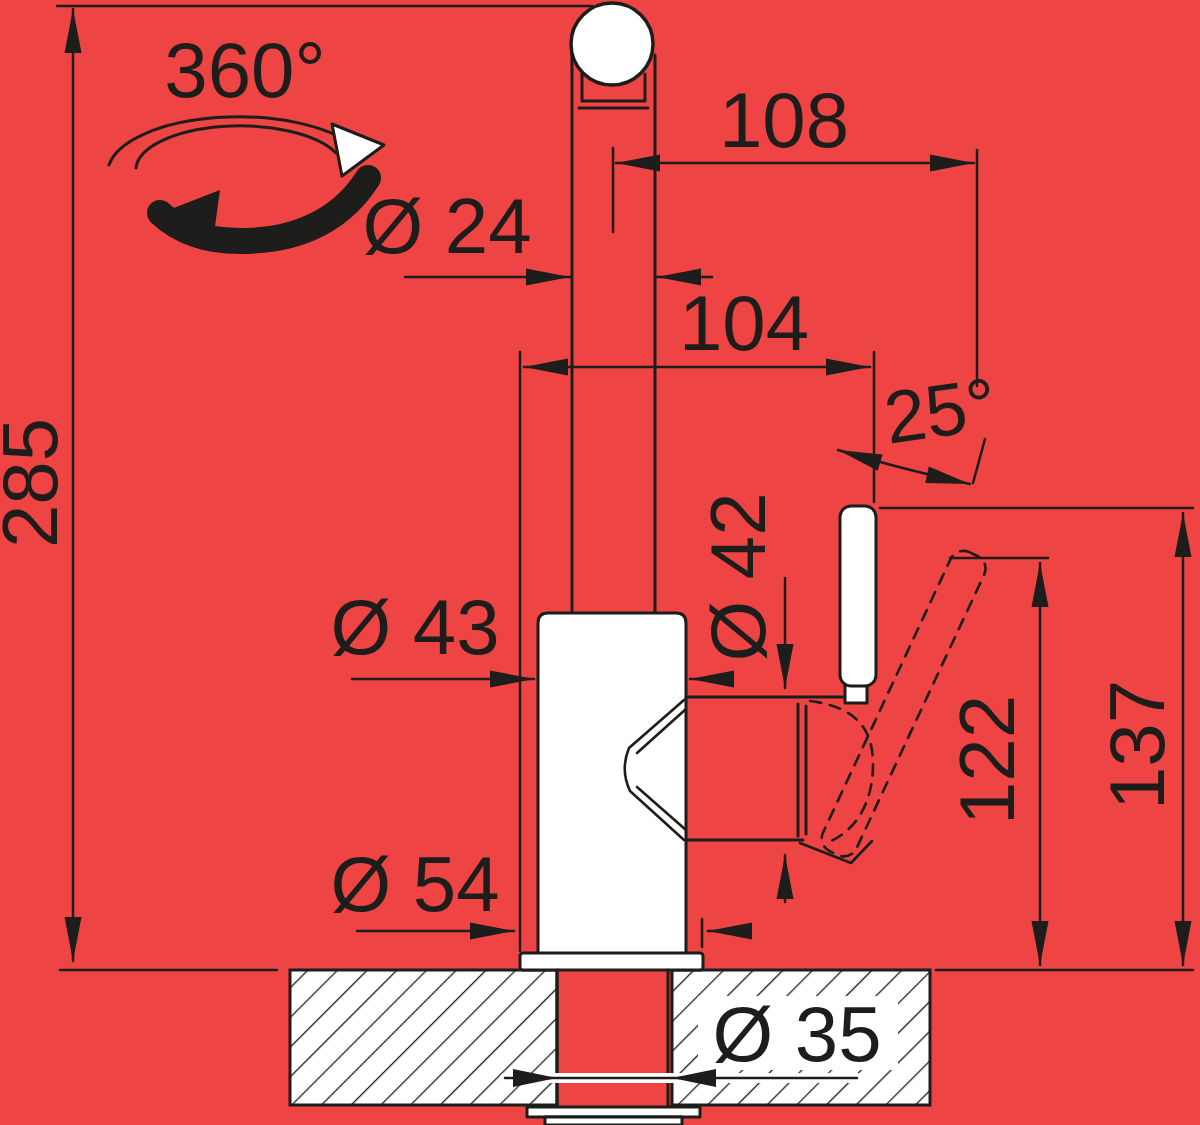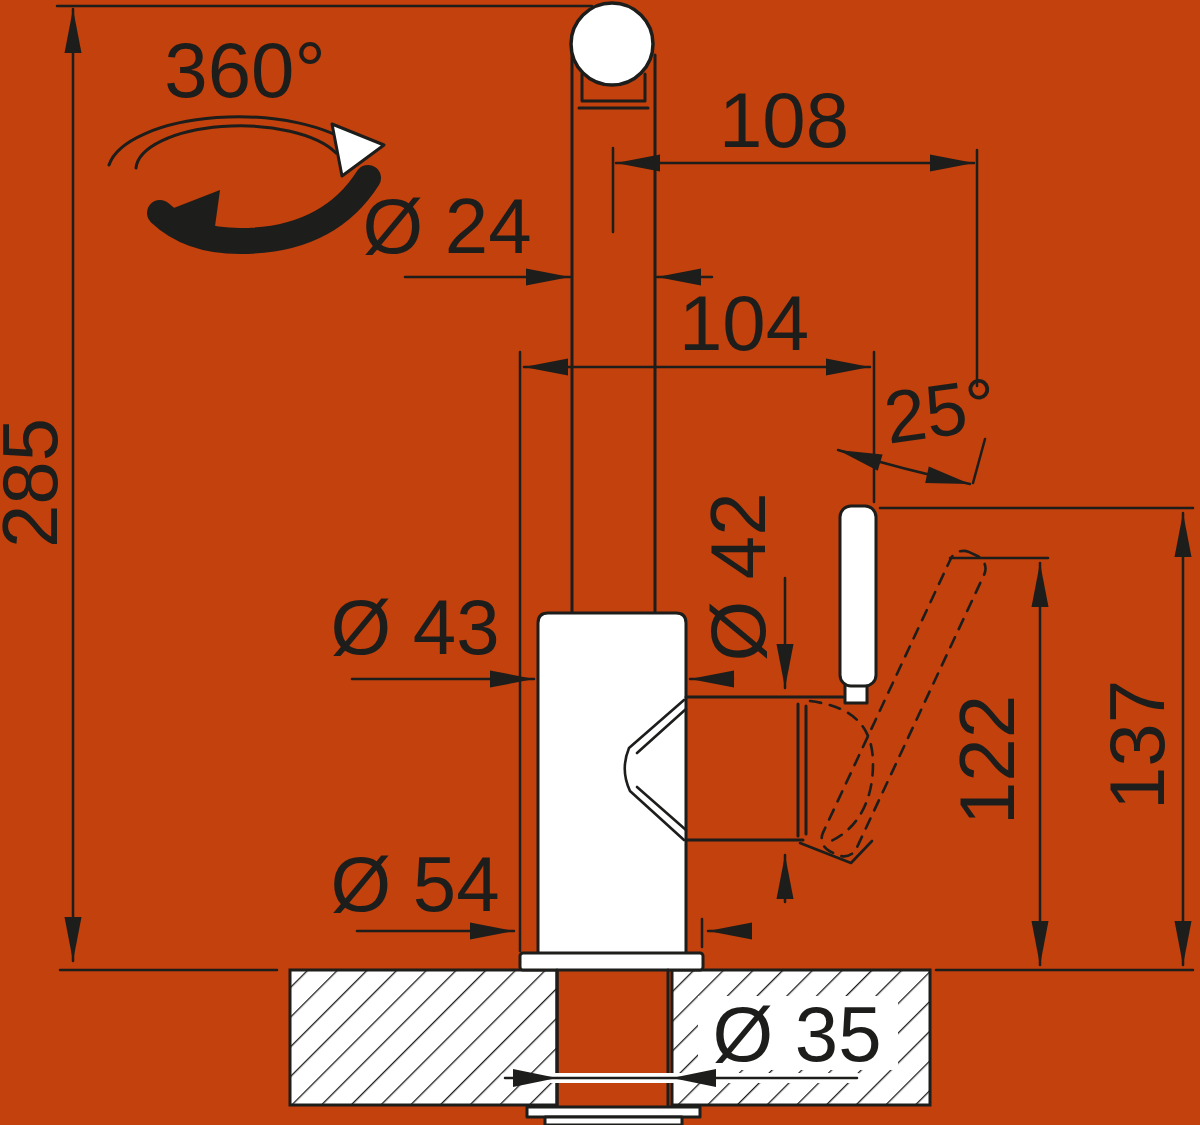--- a/index.html
+++ b/index.html
@@ -1,16 +1,16 @@
 <!DOCTYPE html>
 <html><head>
 <meta charset="utf-8">
 <style>
   html,body{margin:0;padding:0;background:#ffffff;}
-  .stage{width:1200px;height:1125px;position:relative;background:#c2410c;overflow:hidden;}
+  .stage{width:1200px;height:1125px;position:relative;background:#ef4444;overflow:hidden;}
   svg{display:block;}
   text{font-family:"Liberation Sans","DejaVu Sans",sans-serif;fill:#1d1d1b;}
   .dim-label{font-size:78px;}
   .dim-label-small{font-size:74px;}
   .outline{stroke:#1d1d1b;fill:none;stroke-linecap:round;stroke-linejoin:round;}
 </style>
 </head>
 <body>
 
 <div class="stage">

